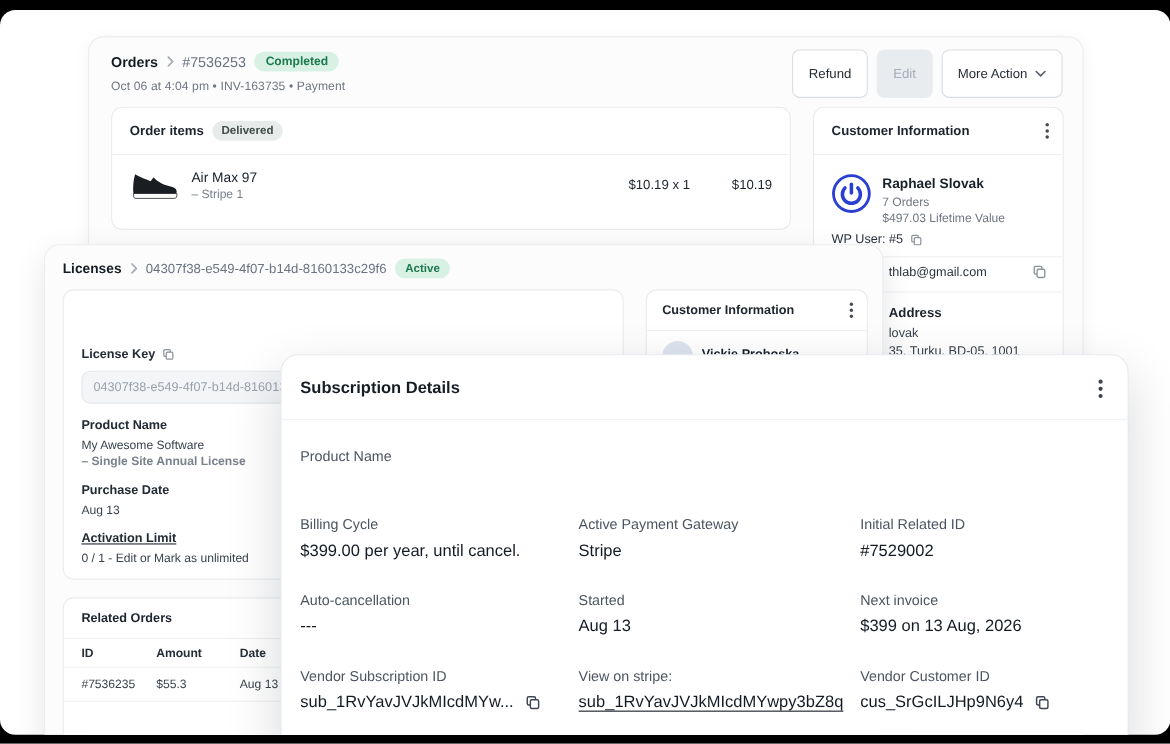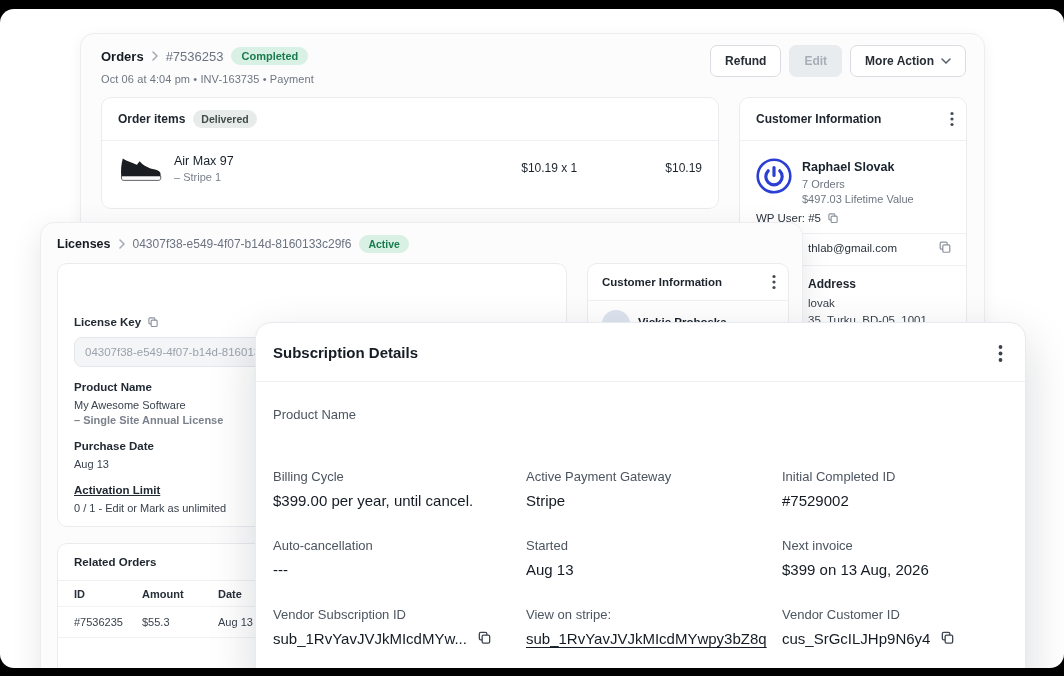--- a/index.html
+++ b/index.html
@@ -34,41 +34,41 @@
     background:#d8f1e4; color:#1b7a4e; font-size:11px; font-weight:600;
     padding:3px 10px; border-radius:999px; white-space:nowrap;
   }
   .badge-gray {
     background:#e7ebea; color:#414c49; font-size:10.5px; font-weight:600;
     padding:3px 8px; border-radius:999px; white-space:nowrap;
   }
   .divider { position:absolute; left:0; right:0; border-bottom:1px solid #eef0f3; }
   .crumb-chevron { color:#a2a9b2; display:flex; }
   .btn {
-    display:inline-flex; align-items:center; gap:7px; height:32px; padding:0 14px;
+    display:inline-flex; align-items:center; gap:7px; height:44px; padding:0 14px;
     background:#fff; border:1px solid #d9dde2; border-radius:7px;
-    font-size:12px; color:#262d35; font-weight:700; cursor:pointer;
+    font-size:12px; color:#262d35; font-weight:400; cursor:pointer;
     font-family:"Liberation Sans", sans-serif;
   }
   .btn.disabled { background:#e9ecef; border-color:#e9ecef; color:#a7aeb7; }
   .copy-icon { color:#8b929c; cursor:pointer; display:inline-flex; flex:none; }
 
   
   .orders-page { left:80px; top:24px; width:905px; height:700px; box-shadow:0 3px 14px rgba(22,28,45,.05); }
   .op-breadcrumb { position:absolute; left:20px; top:13px; display:flex; align-items:center; gap:8px; }
   .op-root { font-size:13px; font-weight:700; color:#141b23; }
   .op-current { font-size:13px; color:#6b7280; }
   .op-meta { position:absolute; left:20px; top:39px; font-size:11px; color:#6f7681; letter-spacing:.1px; }
   .op-actions { position:absolute; right:18px; top:11px; display:flex; gap:8px; }
 
   .order-items-card { left:20px; top:63px; width:618px; height:112px; }
   .oi-row { display:flex; align-items:center; padding:12px 16px; }
   .oi-name { font-size:12.5px; color:#161f29; font-weight:500; }
   .oi-variant { font-size:11px; color:#7b828c; margin-top:3px; }
-  .oi-price { font-size:12px; color:#1d242d; margin-left:auto; margin-right:88px; }
+  .oi-price { font-size:12px; color:#1d242d; margin-left:auto; margin-right:38px; }
   .oi-total { font-size:12px; color:#1d242d; }
 
   .oc-card { left:658px; top:63px; width:228px; height:300px; }
   .oc-name { position:absolute; left:62px; top:62px; font-size:12.5px; font-weight:700; color:#18212b; }
   .oc-orders { position:absolute; left:62px; top:80px; font-size:11px; color:#6f7681; }
   .oc-ltv { position:absolute; left:62px; top:95px; font-size:11px; color:#6f7681; }
   .oc-avatar { position:absolute; left:16px; top:60px; }
   .oc-wp { position:absolute; left:16px; top:114px; font-size:11.5px; color:#2a323c; display:flex; align-items:center; gap:6px; }
   .oc-email { position:absolute; left:68px; top:144px; font-size:11.5px; color:#2a323c; }
   .oc-email-copy { position:absolute; right:14px; top:142px; }
@@ -116,21 +116,21 @@
   .sub-title { font-size:15px; font-weight:700; color:#151c24; }
   .sub-kebab { position:absolute; right:22px; top:21px; color:#3c434c; cursor:pointer; display:flex; }
   .sub-divider { border-bottom:1px solid #eef0f3; }
   .sub-product { position:absolute; left:17px; top:84px; }
   .f-label { font-size:13px; color:#4c5560; }
   .f-value { font-size:15px; color:#141b24; margin-top:8px; }
   .sub-grid {
     position:absolute; left:17px; right:17px; top:146px;
     display:grid; grid-template-columns:253px 256px 1fr; row-gap:29px;
   }
-  .f-value-row { display:flex; gap:10px; }
+  .f-value-row { display:flex; align-items:center; gap:10px; }
   .f-link { color:#141b24; text-decoration:underline; text-underline-offset:3px; cursor:pointer; }
 </style>
 </head>
 <body>
 
 <div class="viewport">
 
   <div class="page orders-page">
 
     <div class="op-breadcrumb">
@@ -309,21 +309,21 @@
     <div class="sub-grid">
       <div>
         <div class="f-label">Billing Cycle</div>
         <div class="f-value">$399.00 per year, until cancel.</div>
       </div>
       <div>
         <div class="f-label">Active Payment Gateway</div>
         <div class="f-value">Stripe</div>
       </div>
       <div>
-        <div class="f-label">Initial Completed ID</div>
+        <div class="f-label">Initial Related ID</div>
         <div class="f-value">#7529002</div>
       </div>
 
       <div>
         <div class="f-label">Auto-cancellation</div>
         <div class="f-value">---</div>
       </div>
       <div>
         <div class="f-label">Started</div>
         <div class="f-value">Aug 13</div>

